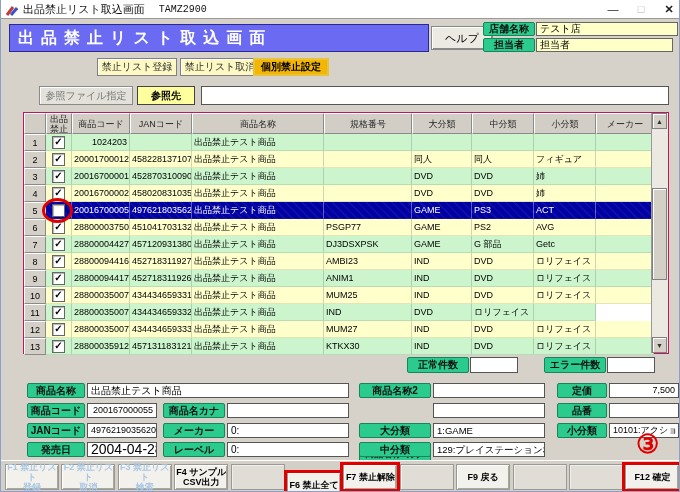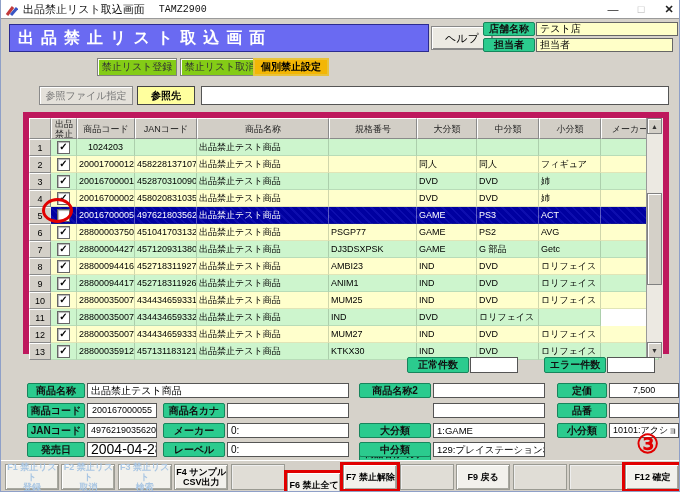--- a/index.html
+++ b/index.html
@@ -22,45 +22,45 @@
   
   .banner{left:8px;top:24px;width:420px;height:28px;background:#6a6af2;border:1px solid #2b2b8f;
     color:#fff;font-weight:bold;font-size:16px;letter-spacing:7px;line-height:26px;padding-left:8px;}
   .helpbtn{left:430px;top:26px;width:62px;height:24px;background:#eceae3;border:1px solid #888;
     box-shadow:inset 1px 1px 0 #fff, inset -1px -1px 0 #8a8a8a;font-size:11px;text-align:center;line-height:22px;}
   .glabel{background:#2bcb8e;border:1px solid #17855c;border-radius:2px;color:#111;
     font-size:10px;font-weight:bold;text-align:center;}
   .yfield{background:#ffffc8;border:1px solid #666;font-size:10px;padding:0 3px;overflow:hidden;white-space:nowrap;}
   .wfield{background:#ffffff;border:1px solid #555;font-size:10px;padding:0 3px;overflow:hidden;white-space:nowrap;}
   
-  .tabbtn{top:58px;height:18px;background:#84cc16;border:1px solid #808080;
+  .tabbtn{top:58px;height:18px;background:#fef9c3;border:1px solid #808080;
     box-shadow:inset 1px 1px 0 #fff;font-size:10px;text-align:center;line-height:16px;color:#333;}
   .tabbtn.active{background:#f3b605;border:2px solid #e8c23a;box-shadow:none;color:#000;line-height:14px;font-weight:bold;}
   
   .filebtn{left:38px;top:86px;width:94px;height:19px;background:#e4e1da;border:1px solid #8a8a8a;
     box-shadow:inset 1px 1px 0 #fff;font-size:10px;color:#777;text-align:center;line-height:17px;}
   .refbtn{left:136px;top:86px;width:58px;height:19px;background:#ffff9e;border:1px solid #444;
     font-size:10px;font-weight:bold;text-align:center;line-height:17px;}
   .pathfield{left:200px;top:86px;width:468px;height:19px;}
   
-  .tablewrap{left:22px;top:112px;width:646px;height:242px;border:6px solid #be185d;background:#fff;}
+  .tablewrap{left:22px;top:112px;width:646px;height:242px;border:1px solid #be185d;background:#fff;}
   .tgrid{position:absolute;left:0;top:0;width:630px;}
   .trow{display:grid;grid-template-columns:22px 26px 58px 62px 132px 88px 60px 62px 62px 58px;height:17px;}
   .trow.thead{height:21px;}
   .tc{font-size:9px;line-height:16px;padding:0 2px;border-right:1px solid rgba(90,110,90,.28);
      border-bottom:1px solid rgba(90,110,90,.18);overflow:hidden;white-space:nowrap;box-sizing:border-box;}
   .thead .tc{background:#d2cec6;color:#222;text-align:center;line-height:10px;font-size:9px;
      border:1px solid #fff;border-right-color:#8a8a8a;border-bottom-color:#8a8a8a;
      display:flex;align-items:center;justify-content:center;white-space:pre-line;}
   .rn{background:#d4d0c8;text-align:center;border:1px solid #fff;border-right-color:#8a8a8a;border-bottom-color:#8a8a8a;}
   .rowgreen .tc{background:#cdf5cd;}
   .rowyellow .tc{background:#ffffcc;}
   .rowsel .tc{background:repeating-linear-gradient(45deg,#0000a0 0 4px,#0d0dae 4px 6px);color:#fff;border-right-color:rgba(255,255,255,.35);}
   .rowgreen .rn,.rowyellow .rn,.rowsel .rn{background:#d4d0c8;color:#000;}
-  .ta-r{text-align:center;}
+  .ta-r{text-align:right;}
   .cbcell{display:flex;align-items:center;justify-content:center;}
   .cb{width:11px;height:11px;background:#fff;border:1px solid #666;box-shadow:inset 1px 1px 1px rgba(0,0,0,.3);
       font-size:10px;line-height:10px;text-align:center;color:#000;font-weight:bold;}
   
   .sbar{position:absolute;right:0;top:0;width:16px;height:240px;background:#ece9e2;border-left:1px solid #999;}
   .sarrow{position:absolute;left:0;width:15px;height:16px;background:#d4d0c8;border:1px solid #808080;
      box-shadow:inset 1px 1px 0 #fff;font-size:7px;text-align:center;line-height:15px;color:#333;box-sizing:border-box;}
   .sthumb{position:absolute;left:0;top:75px;width:15px;height:92px;background:#d4d0c8;border:1px solid #808080;
      box-shadow:inset 1px 1px 0 #fff;box-sizing:border-box;}
   

